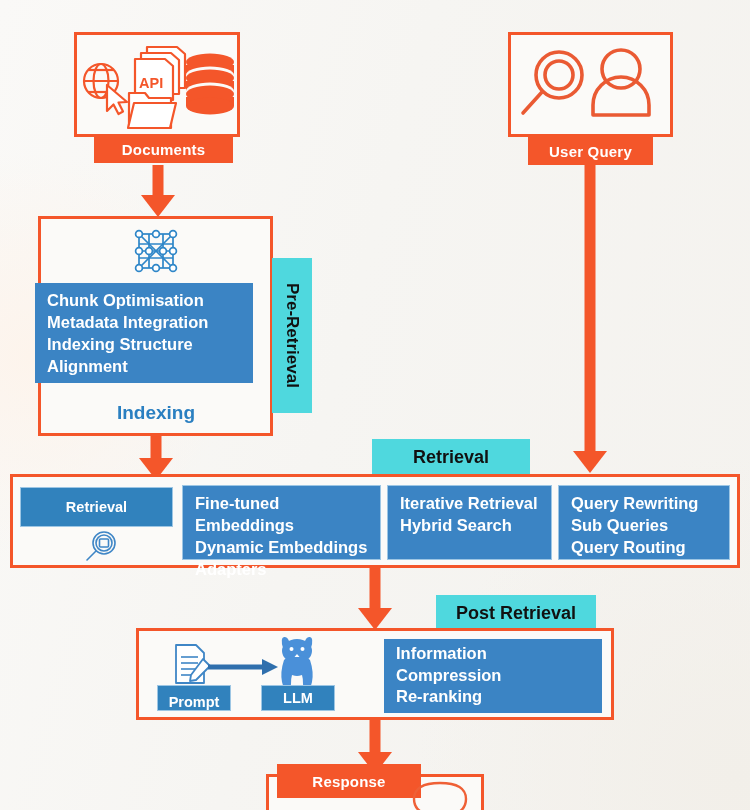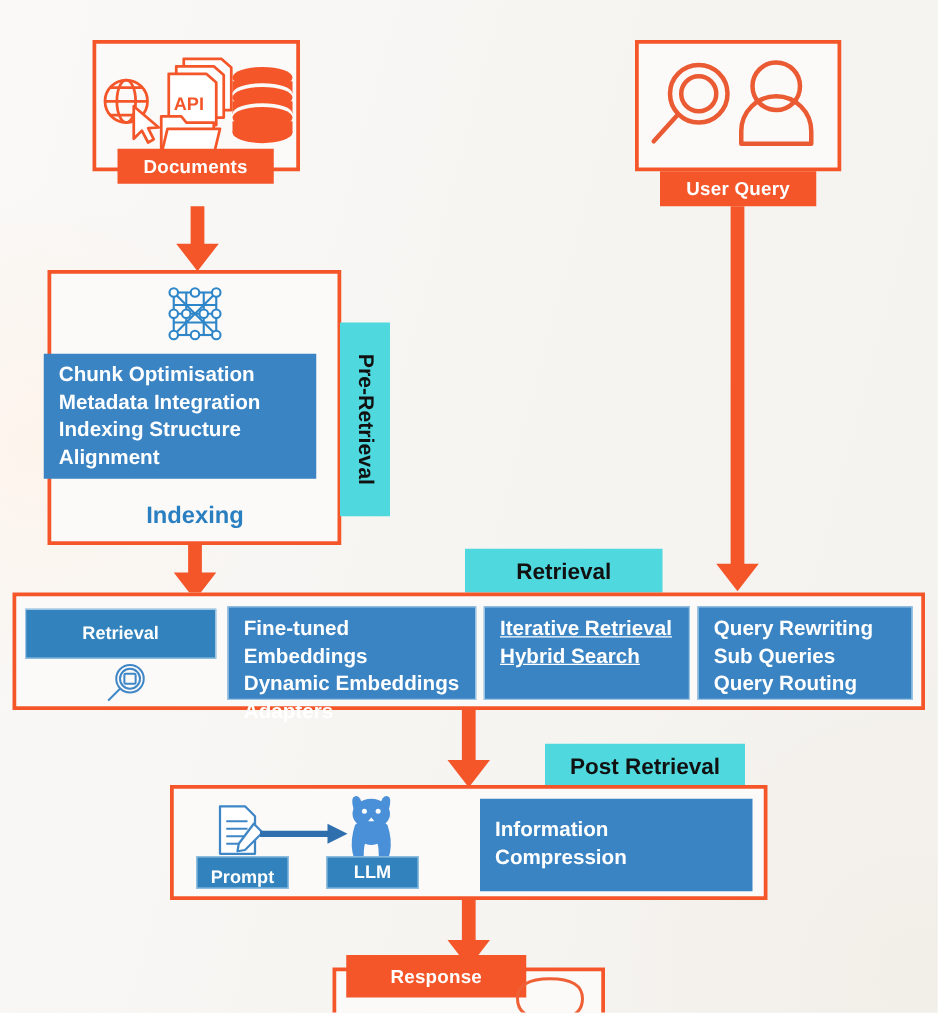--- a/index.html
+++ b/index.html
@@ -71,21 +71,21 @@
         <ellipse cx="133" cy="40" rx="24" ry="8.5" fill="#fbfaf8"></ellipse>
         <ellipse cx="133" cy="43" rx="24" ry="8.5"></ellipse>
         <rect x="109" y="46" width="48" height="10"></rect>
         <ellipse cx="133" cy="56" rx="24" ry="8.5" fill="#fbfaf8"></ellipse>
         <ellipse cx="133" cy="59" rx="24" ry="8.5"></ellipse>
         <rect x="109" y="62" width="48" height="9"></rect>
         <ellipse cx="133" cy="71" rx="24" ry="8.5"></ellipse>
       </g>
     </svg>
   </div>
-  <div class="abs obar" style="left:94px;top:95px;width:125px;height:28px;">
+  <div class="abs obar" style="left:94px;top:111px;width:139px;height:28px;">
     <span>Documents</span>
   </div>
   <div class="abs arr" style="left:141px;top:141px;width:34px;height:52px;">
     <div class="stem" style="top:0;width:11px;height:34px;"></div>
     <div class="head" style="top:30px;"></div>
   </div>
 
   <div class="abs oframe" style="left:508px;top:8px;width:165px;height:105px;">
     <svg width="159" height="99" viewBox="0 0 159 99">
       <g fill="none" stroke="#ea5a33" stroke-width="3.6">
@@ -171,21 +171,21 @@
         <line x1="12" y1="21" x2="3" y2="30" stroke-linecap="round"></line>
       </g>
     </svg>
   </div>
 
   <div class="abs bbox bbox-list" style="left:182px;top:461px;width:199px;height:75px;border:1px solid #9dc6e4;">
     <div>Fine-tuned Embeddings</div>
     <div>Dynamic Embeddings</div>
     <div>Adapters</div>
   </div>
-  <div class="abs bbox bbox-list" style="left:387px;top:461px;width:165px;height:75px;border:1px solid #9dc6e4;text-decoration:underline;">
+  <div class="abs bbox bbox-list" style="left:387px;top:461px;width:165px;height:75px;border:1px solid #9dc6e4;">
     <div>Iterative Retrieval</div>
     <div>Hybrid Search</div>
   </div>
   <div class="abs bbox bbox-list" style="left:558px;top:461px;width:172px;height:75px;border:1px solid #9dc6e4;">
     <div>Query Rewriting</div>
     <div>Sub Queries</div>
     <div>Query Routing</div>
   </div>
 
   <div class="abs arr" style="left:358px;top:544px;width:34px;height:62px;">
@@ -239,20 +239,21 @@
 
   <div class="abs bchip" style="left:157px;top:661px;width:74px;height:26px;align-items:flex-end;">
     <span>Prompt</span>
   </div>
   <div class="abs bchip" style="left:261px;top:661px;width:74px;height:26px;">
     <span>LLM</span>
   </div>
 
   <div class="abs bbox bbox-list" style="left:384px;top:615px;width:218px;height:74px;display:flex;flex-direction:column;justify-content:center;">
     <div>Information Compression</div>
+    <div>Re-ranking</div>
   </div>
 
   <div class="abs arr" style="left:358px;top:696px;width:34px;height:56px;">
     <div class="stem" style="top:0;width:11px;height:36px;"></div>
     <div class="head" style="top:32px;"></div>
   </div>
 
   <div class="abs oframe" style="left:266px;top:750px;width:218px;height:55px;"></div>
   <div class="abs obar" style="left:277px;top:740px;width:144px;height:34px;">
     <span>Response</span>

